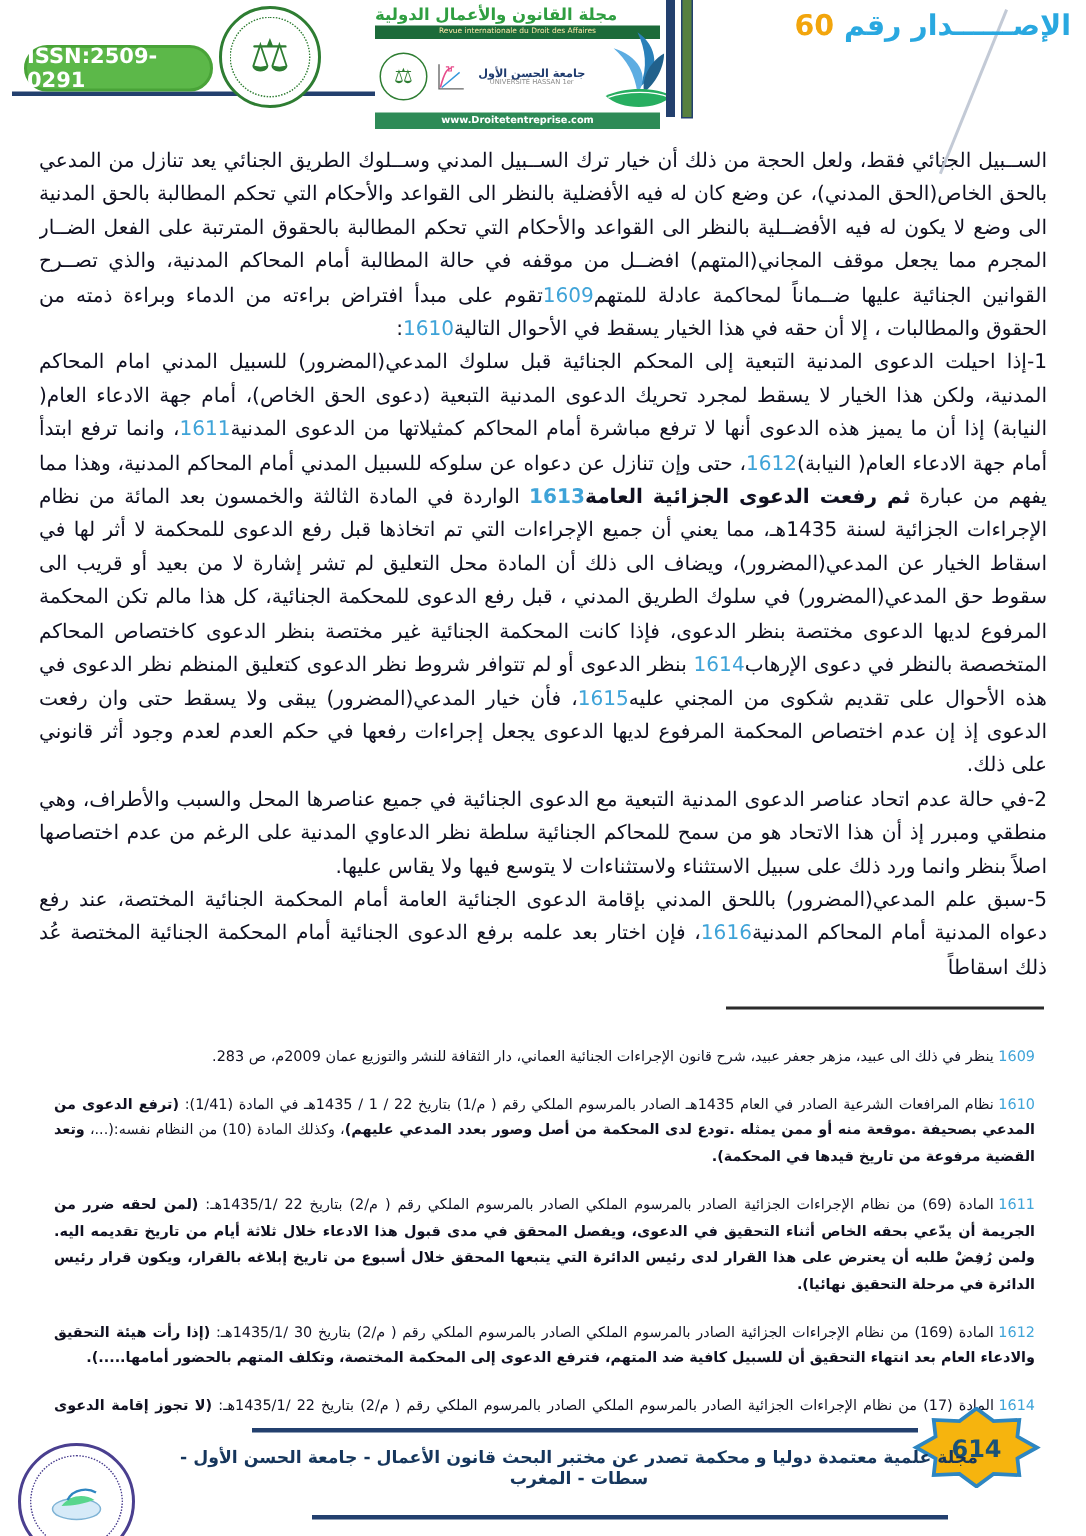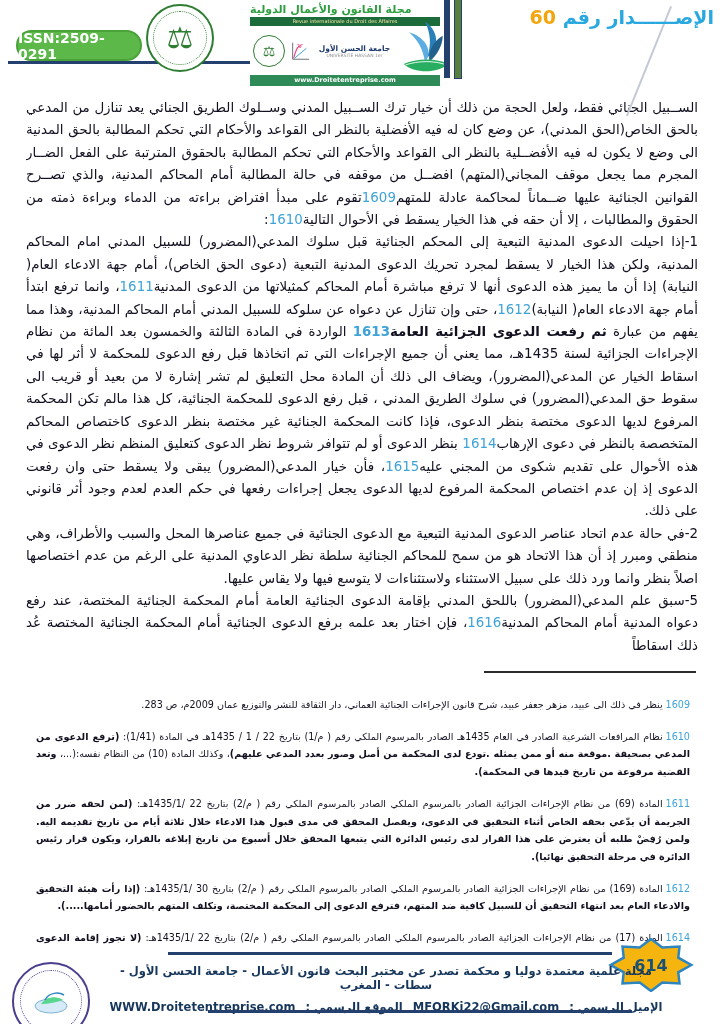--- a/index.html
+++ b/index.html
@@ -153,23 +153,17 @@
     <div class="ring"></div>
     <svg width="40" height="34" viewBox="0 0 40 34">
       <ellipse cx="20" cy="22" rx="16" ry="7" fill="#d6eaf8" stroke="#7fb3d5" stroke-width="1"></ellipse>
       <path d="M10 20 C16 12 26 12 32 16 C26 18 18 20 10 20 Z" fill="#58d68d"></path>
       <path d="M14 16 C18 8 28 8 33 11" stroke="#2e86c1" stroke-width="1.5" fill="none"></path>
     </svg>
   </div>
 
   <div class="footer-text">
     <div class="l1">مجلة علمية معتمدة دوليا و محكمة تصدر عن مختبر البحث قانون الأعمال - جامعة الحسن الأول - سطات - المغرب</div>
-    <div class="l2">
-      <span>الإميل الرسمي :</span>
-      <span class="latin">MFORKi22@Gmail.com</span>
-      <span>الموقع الرسمي :</span>
-      <span class="latin">WWW.Droitetentreprise.com</span>
-    </div>
   </div>
 
   <div class="foot-line-bottom"></div>
 
 </div>
 
 </body></html>

